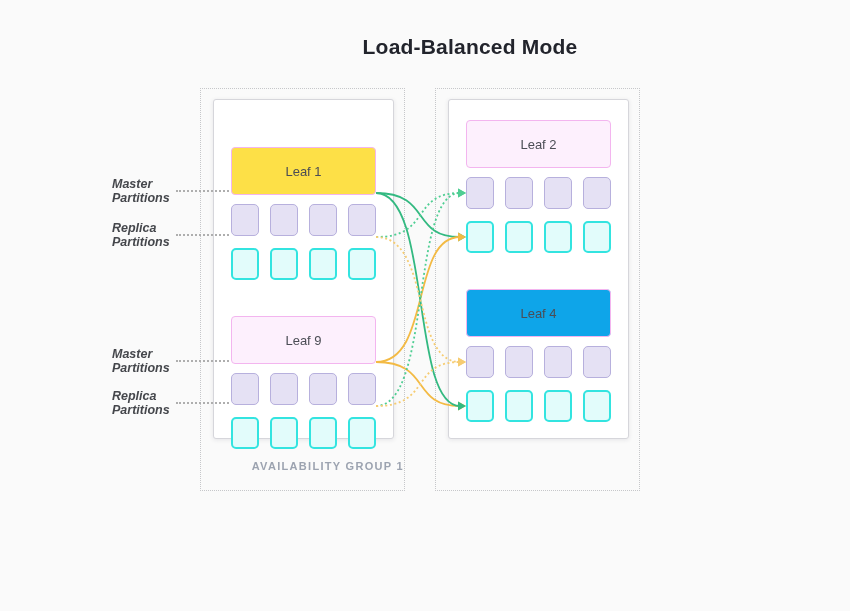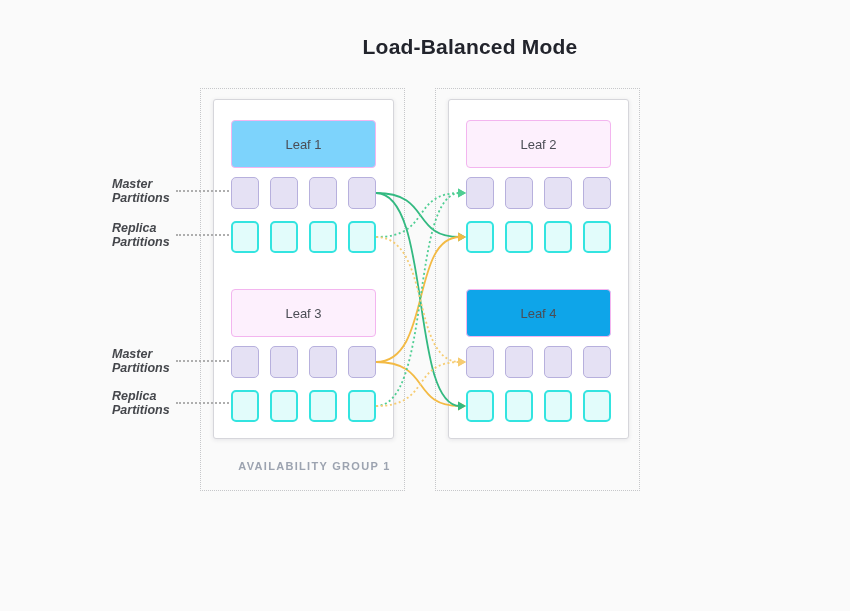--- a/index.html
+++ b/index.html
@@ -38,52 +38,52 @@
     position:absolute; left:112px; width:66px;
     font-size:12.5px; font-weight:700; color:#45474c; line-height:13.5px;
     transform:translateY(-50%);
     font-style:italic;
   }
   .connector {
     position:absolute; left:176px; width:53px; height:0;
     border-top:2px dotted #aeaeae;
   }
   .group-label {
-    position:absolute; bottom:18px; left:12px; width:100%; text-align:center;
+    position:absolute; bottom:18px; left:0; width:100%; text-align:right;
     font-size:11px; font-weight:700; letter-spacing:1.3px; color:#9ca3b0;
   }
   .overlay { position:absolute; left:0; top:0; width:850px; height:611px; pointer-events:none; }
 </style>
 </head>
 <body>
 
 <div class="stage" id="stage">
 
   <div class="title">Load-Balanced Mode</div>
 
   <div class="group group-1">
     <div class="card">
       <div>
           <div class="leaf-section">
-            <div class="leaf-header" style="background: #7dd3fc; border-color: rgb(243, 181, 239);">Leaf 1</div>
+            <div class="leaf-header" style="background: #fde047; border-color: rgb(243, 181, 239); margin-top: 27px;">Leaf 1</div>
             <div class="prow master">
               <div class="sq master" style="background: rgb(229, 225, 244); border-color: rgb(183, 176, 221);"></div>
               <div class="sq master" style="background: rgb(229, 225, 244); border-color: rgb(183, 176, 221);"></div>
               <div class="sq master" style="background: rgb(229, 225, 244); border-color: rgb(183, 176, 221);"></div>
               <div class="sq master" style="background: rgb(229, 225, 244); border-color: rgb(183, 176, 221);"></div>
             </div>
             <div class="prow replica">
               <div class="sq replica" style="background: rgb(226, 252, 251); border-color: rgb(51, 228, 224);"></div>
               <div class="sq replica" style="background: rgb(226, 252, 251); border-color: rgb(51, 228, 224);"></div>
               <div class="sq replica" style="background: rgb(226, 252, 251); border-color: rgb(51, 228, 224);"></div>
               <div class="sq replica" style="background: rgb(226, 252, 251); border-color: rgb(51, 228, 224);"></div>
             </div>
           </div>
           <div class="leaf-section">
-            <div class="leaf-header" style="background: rgb(253, 240, 253); border-color: rgb(243, 181, 239);">Leaf 3</div>
+            <div class="leaf-header" style="background: rgb(253, 240, 253); border-color: rgb(243, 181, 239);">Leaf 9</div>
             <div class="prow master">
               <div class="sq master" style="background: rgb(229, 225, 244); border-color: rgb(183, 176, 221);"></div>
               <div class="sq master" style="background: rgb(229, 225, 244); border-color: rgb(183, 176, 221);"></div>
               <div class="sq master" style="background: rgb(229, 225, 244); border-color: rgb(183, 176, 221);"></div>
               <div class="sq master" style="background: rgb(229, 225, 244); border-color: rgb(183, 176, 221);"></div>
             </div>
             <div class="prow replica">
               <div class="sq replica" style="background: rgb(226, 252, 251); border-color: rgb(51, 228, 224);"></div>
               <div class="sq replica" style="background: rgb(226, 252, 251); border-color: rgb(51, 228, 224);"></div>
               <div class="sq replica" style="background: rgb(226, 252, 251); border-color: rgb(51, 228, 224);"></div>

